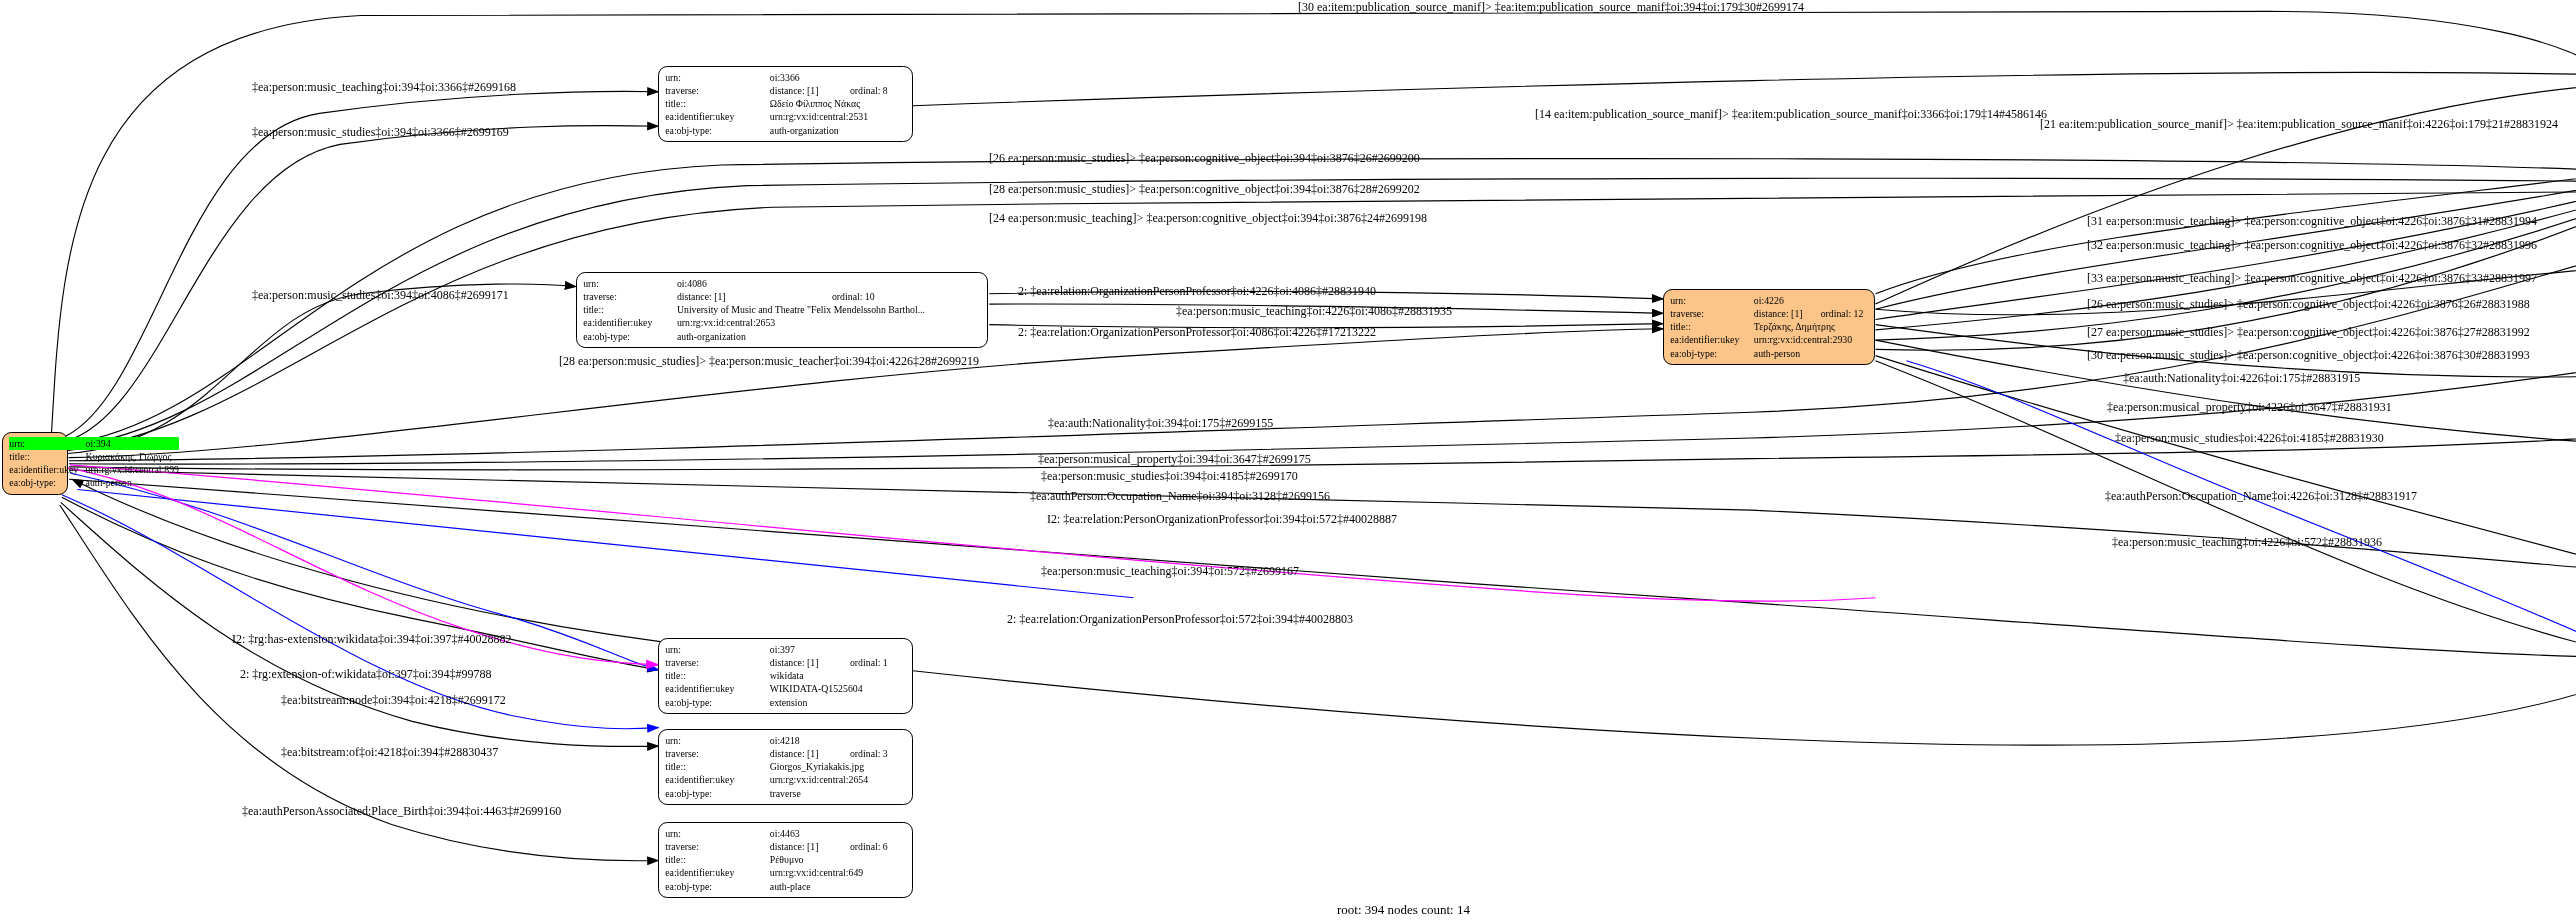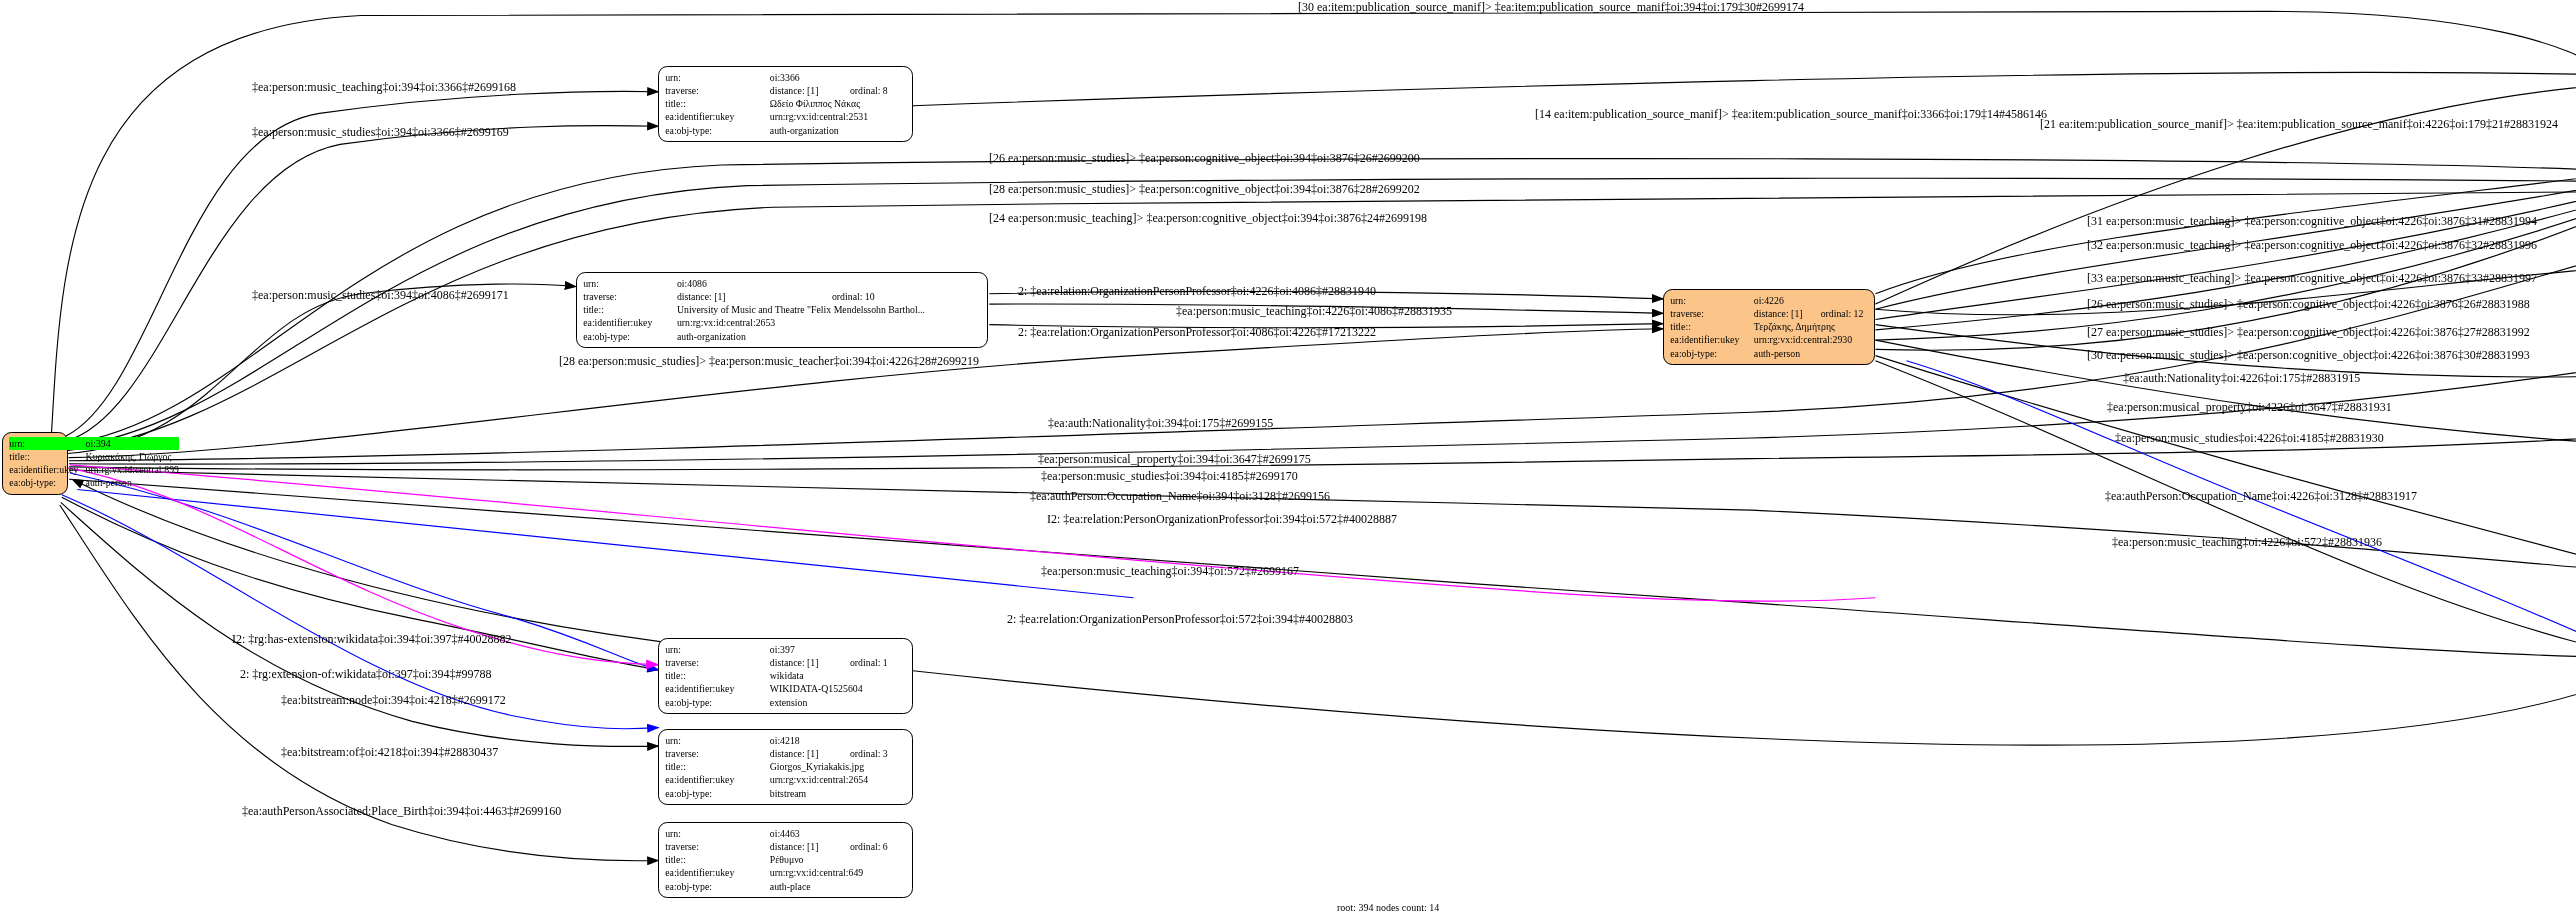--- a/index.html
+++ b/index.html
@@ -14,21 +14,21 @@
   .node table{border-collapse:collapse;width:100%;}
   .node td{font-size:9.8px;line-height:1.34;vertical-align:top;white-space:nowrap;padding:0;}
   .node td.k{padding-right:7.2px;}
   .node td.v{}
   .node .ord{padding-left:13.4px;}
   .node tr.hlrow td{background:#00ff00;}
 
   
   .elabel{position:absolute;font-size:12px;line-height:1;white-space:nowrap;
           color:#000;background:transparent;}
-  .footer{position:absolute;font-size:10px;}
+  .footer{position:absolute;font-size:13px;}
 </style>
 </head>
 <body>
 
 <div id="canvas">
 
   <svg id="edges" viewBox="0 0 5545 1795" xmlns="http://www.w3.org/2000/svg">
     <defs>
       <marker id="ah" markerWidth="11" markerHeight="8" refX="10" refY="4" orient="auto">
         <path d="M0,0 L11,4 L0,8 z" fill="#000"></path>
@@ -255,21 +255,21 @@
       <tr>
             <td class="k">title::</td>
           <td class="v" colspan="2">Giorgos_Kyriakakis.jpg</td>
           </tr>
       <tr>
             <td class="k">ea:identifier:ukey</td>
           <td class="v" colspan="2">urn:rg:vx:id:central:2654</td>
           </tr>
       <tr>
             <td class="k">ea:obj-type:</td>
-          <td class="v" colspan="2">bitstream</td>
+          <td class="v" colspan="2">traverse</td>
           </tr>
     </tbody>
       </table>
   </div>
 
   <div class="node" style="left:658px;top:822px;width:255px;">
     <table>
       <tbody>
           <tr>
             <td class="k">urn:</td>

